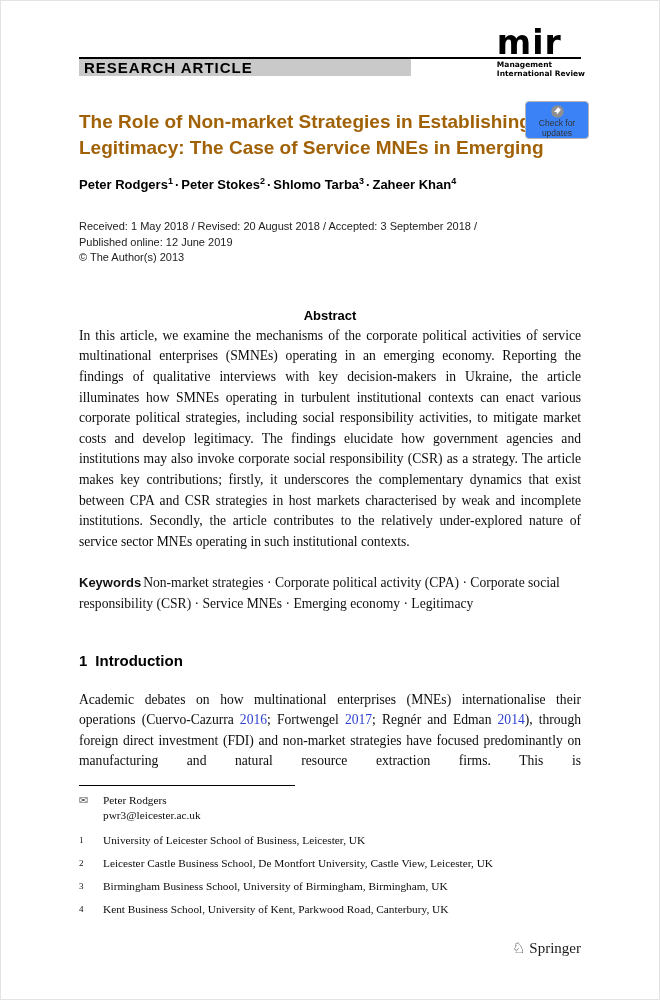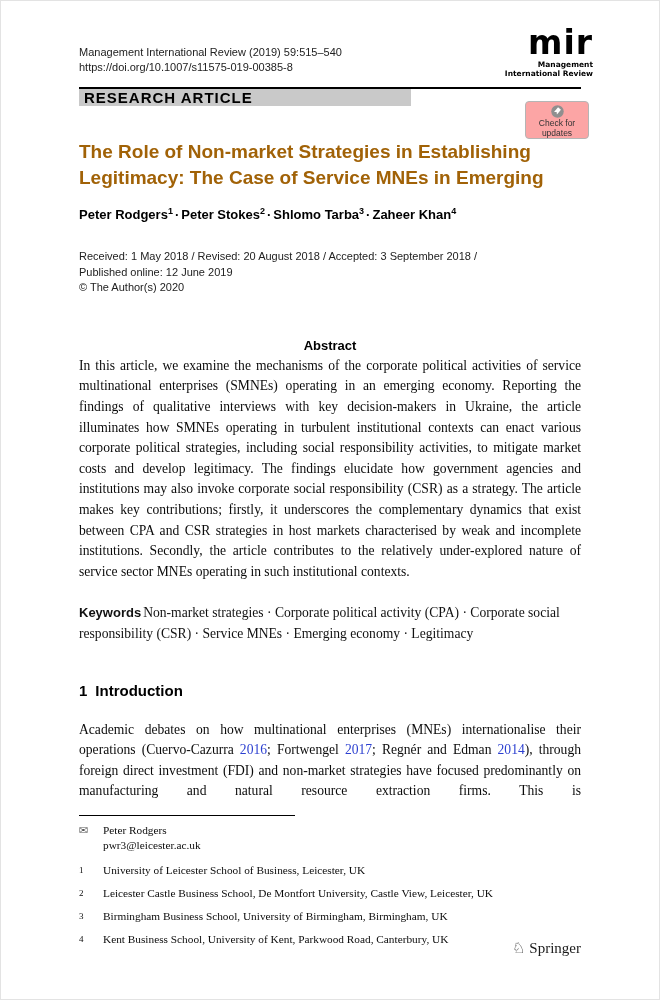--- a/index.html
+++ b/index.html
@@ -9,32 +9,32 @@
     position: relative;
     width: 660px; height: 1000px;
     background: #ffffff;
     border: 1px solid #e3e3e3;
     padding: 44px 78px 0 78px;
     font-family: "Liberation Serif", serif;
     color: #111111;
   }
   
   .hdr { font-family: "Liberation Sans", sans-serif; font-size: 11px; line-height: 15px; color: #222; }
-  .mir-logo { position: absolute; top: 27px; right: 66px; text-align: right; margin-left: 44px; }
+  .mir-logo { position: absolute; top: 27px; right: 74px; text-align: left; margin-left: 44px; }
   .mir-acronym { font-family: "DejaVu Sans", sans-serif; font-weight: 900; font-size: 33px; line-height: 30px; letter-spacing: 1px; color: #000; }
   .mir-sub { font-family: "DejaVu Sans", sans-serif; font-weight: 700; font-size: 7.5px; line-height: 9px; color: #000; margin-top: 2px; }
   .top-rule { border: none; border-top: 2px solid #000; margin-top: 12px; }
   .type-bar {
     margin-top: 0; width: 332px; height: 17px; background: #c9c9c9;
     font-family: "Liberation Sans", sans-serif; font-weight: 700; font-size: 15px;
     letter-spacing: 1px; color: #000; display: flex; align-items: center; padding-left: 5px;
   }
   .crossmark {
     position: absolute; top: 100px; right: 70px; width: 64px; height: 38px;
-    background: #fca5a5; border: 1px solid #b5b5b5; border-radius: 4px;
+    background: #3b82f6; border: 1px solid #b5b5b5; border-radius: 4px;
     display: flex; flex-direction: column; align-items: center; justify-content: flex-start;
     cursor: pointer; padding-top: 2px;
   }
   .crossmark svg { width: 15px; height: 15px; }
   .crossmark-label { font-family: "Liberation Sans", sans-serif; font-size: 8.5px; line-height: 9.5px; color: #333; text-align: center; }
   
   .title { margin-top: 33px; font-family: "Liberation Sans", sans-serif; font-weight: 700; font-size: 19px; line-height: 26px; color: #a16207; }
   .authors { margin-top: 15px; font-family: "Liberation Sans", sans-serif; font-weight: 700; font-size: 13px; color: #000; }
   .authors sup { font-size: 9px; }
   .author-sep { font-weight: 700; padding: 0 2px; }
@@ -60,24 +60,20 @@
   .affil-row { display: flex; margin-top: 8px; }
   .affil-num { width: 24px; flex: 0 0 24px; font-size: 9px; padding-top: 0px; }
   .springer { position: absolute; right: 78px; bottom: 42px; display: flex; align-items: center; font-family: "Liberation Serif", serif; font-size: 15px; color: #1a1a1a; }
   .springer-horse { font-family: "DejaVu Sans", sans-serif; font-size: 15px; margin-right: 4px; }
 </style>
 </head>
 <body>
 
 <div class="page">
 
-  <div class="hdr">
-    <div>Management International Review (2019) 59:515–540</div>
-    <div>https://doi.org/10.1007/s11575-019-00385-8</div>
-  </div>
 
   <div class="mir-logo">
     <div class="mir-acronym">mir</div>
     <div class="mir-sub">
       <div>Management</div>
       <div>International Review</div>
     </div>
   </div>
 
   <hr class="top-rule">
@@ -100,21 +96,21 @@
   <div class="title">
     <div>The Role of Non-market Strategies in Establishing</div>
     <div>Legitimacy: The Case of Service MNEs in Emerging</div>
   </div>
 
   <div class="authors"><span>Peter Rodgers</span><sup>1</sup><span class="author-sep">·</span><span>Peter Stokes</span><sup>2</sup><span class="author-sep">·</span><span>Shlomo Tarba</span><sup>3</sup><span class="author-sep">·</span><span>Zaheer Khan</span><sup>4</sup></div>
 
   <div class="history">
     <div>Received: 1 May 2018 / Revised: 20 August 2018 / Accepted: 3 September 2018 /</div>
     <div>Published online: 12 June 2019</div>
-    <div>© The Author(s) 2020</div>
+    <div>© The Author(s) 2013</div>
   </div>
 
   <div class="abs-head">Abstract</div>
   <p class="body-text abs-body">In this article, we examine the mechanisms of the corporate political activities of service multinational enterprises (SMNEs) operating in an emerging economy. Reporting the findings of qualitative interviews with key decision-makers in Ukraine, the article illuminates how SMNEs operating in turbulent institutional contexts can enact various corporate political strategies, including social responsibility activities, to mitigate market costs and develop legitimacy. The findings elucidate how government agencies and institutions may also invoke corporate social responsibility (CSR) as a strategy. The article makes key contributions; firstly, it underscores the complementary dynamics that exist between CPA and CSR strategies in host markets characterised by weak and incomplete institutions. Secondly, the article contributes to the relatively under-explored nature of service sector MNEs operating in such institutional contexts.</p>
 
   <div class="keywords">
     <span class="kw-label">Keywords</span><span>Non-market strategies · Corporate political activity (CPA) · Corporate social responsibility (CSR) · Service MNEs · Emerging economy · Legitimacy</span>
   </div>
 
   <div class="sec-head">

